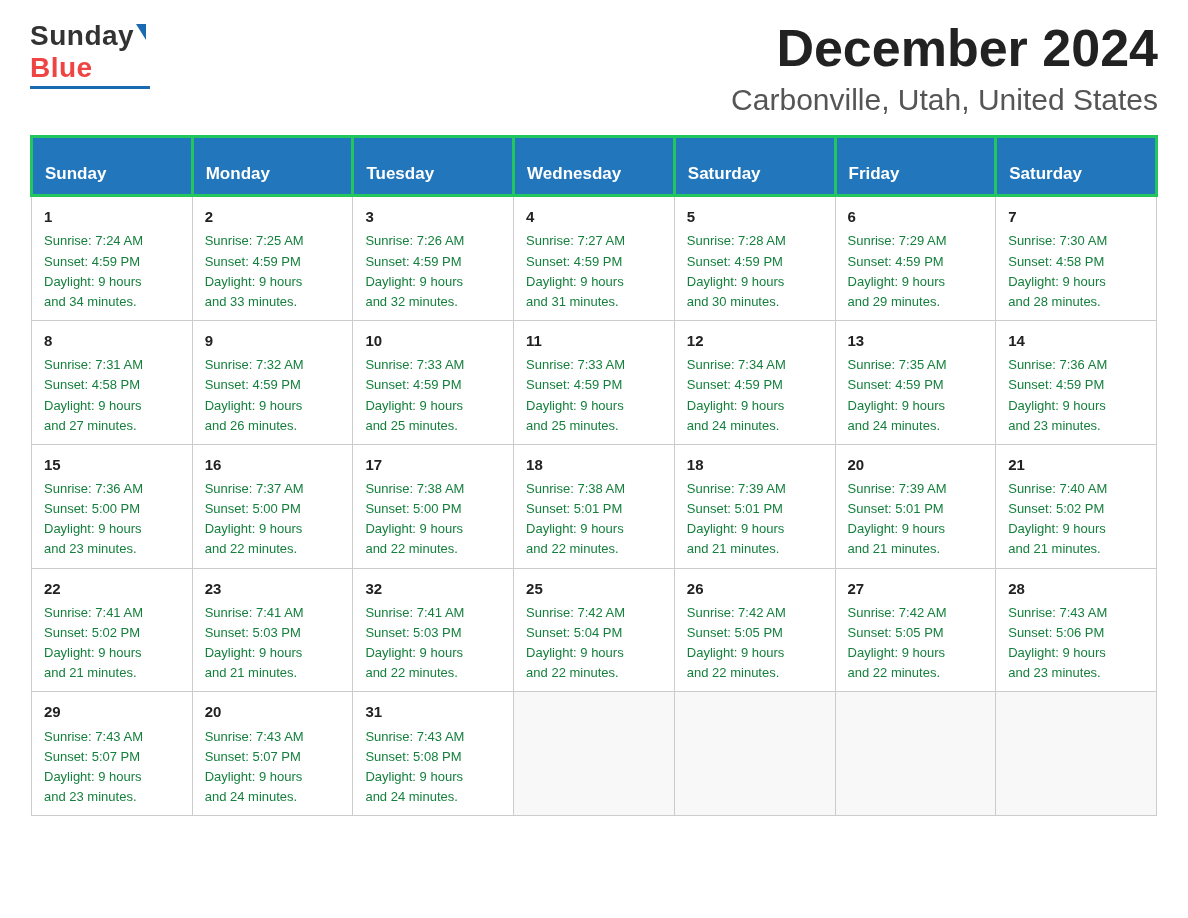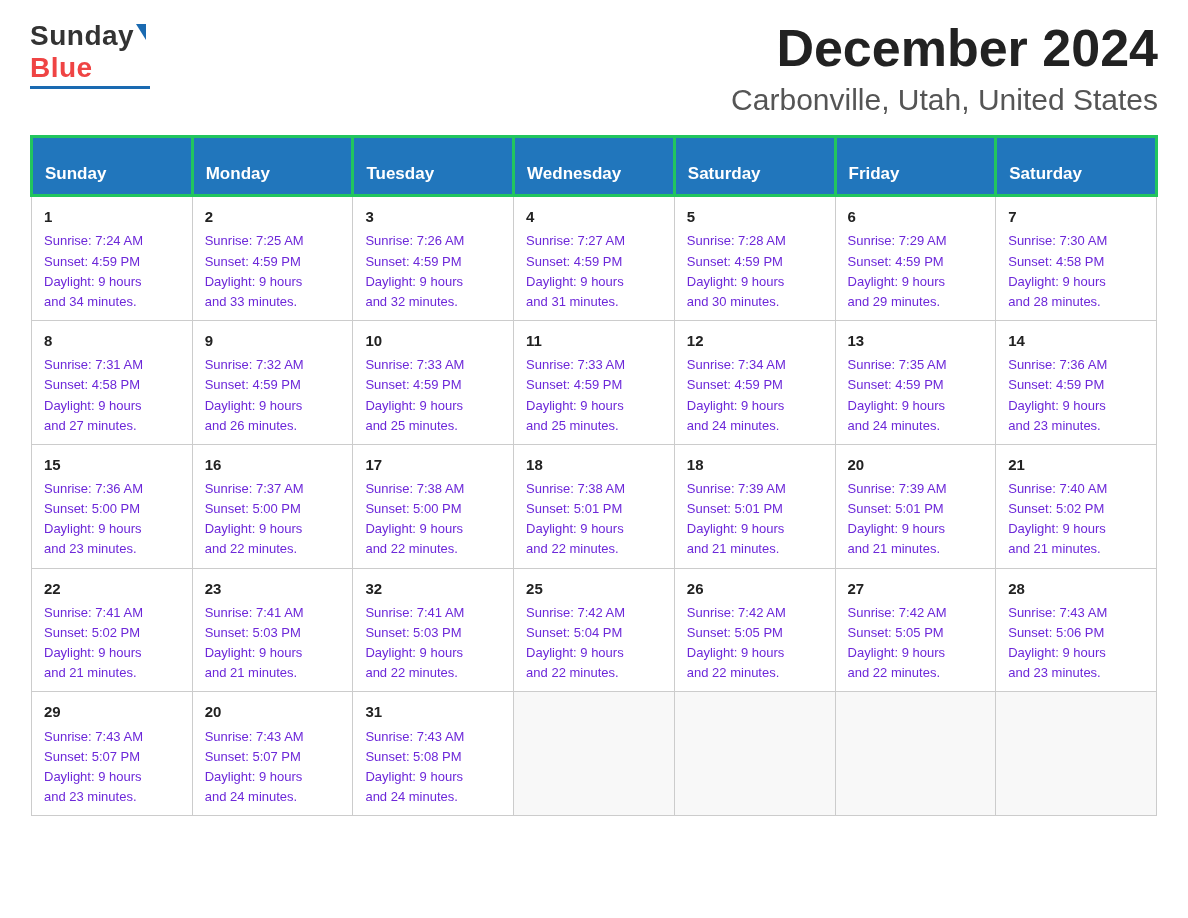--- a/index.html
+++ b/index.html
@@ -92,21 +92,21 @@
     .calendar-table td.empty {
       background: #f8f8f8;
     }
     .day-number {
       font-size: 15px;
       font-weight: bold;
       color: #222;
       margin-bottom: 3px;
     }
     .day-info {
-      color: #6d28d9;
+      color: #15803d;
       font-size: 13px;
       line-height: 1.55;
     }
     .logo-top-line {
       display: flex;
       align-items: center;
     }
   </style>
 </head>
 <body>

